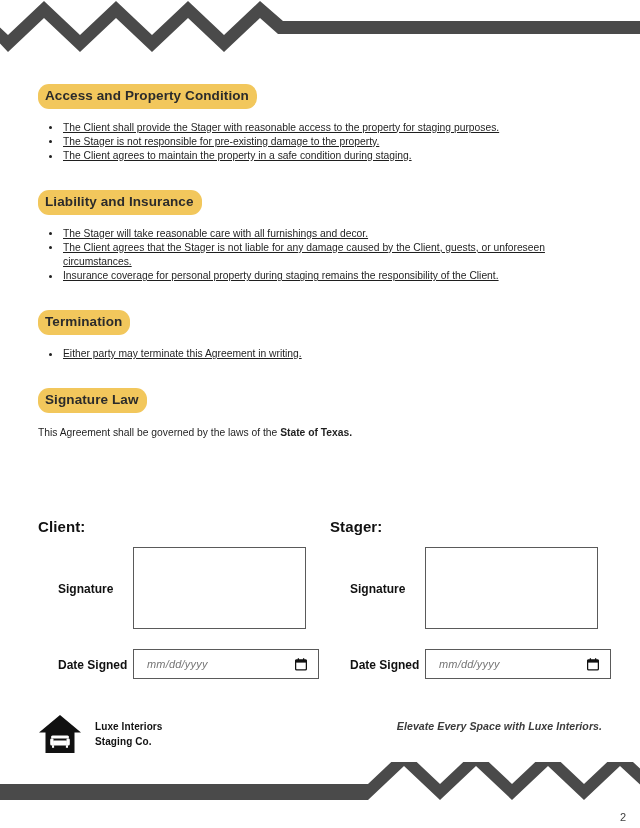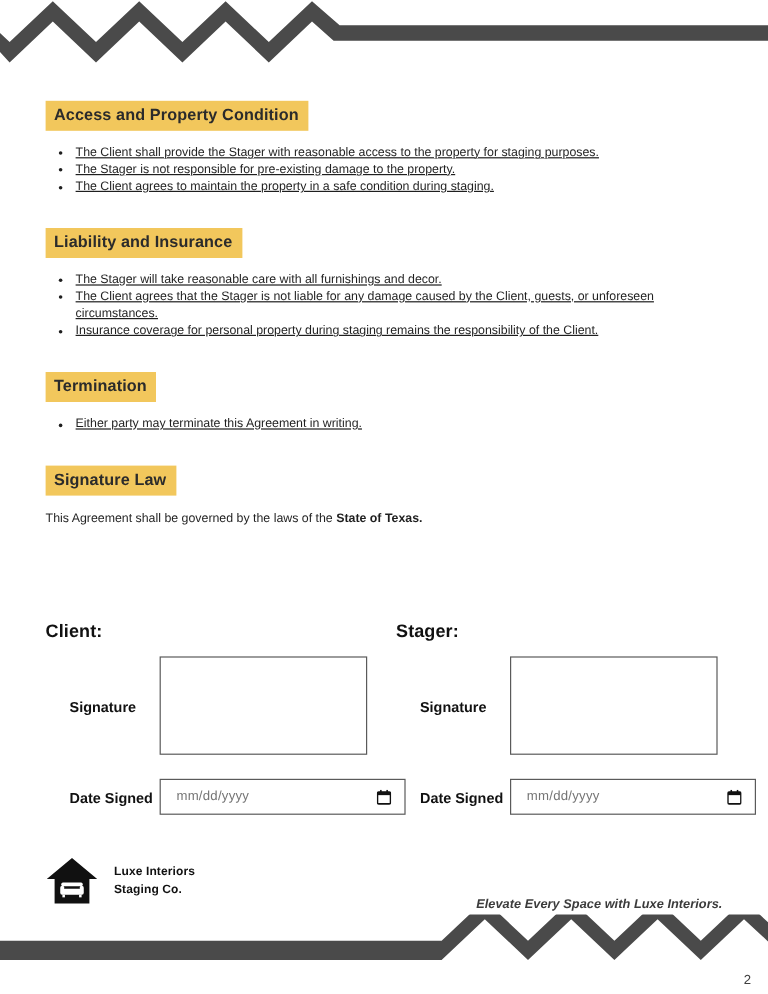--- a/index.html
+++ b/index.html
@@ -54,20 +54,21 @@
 
   .section-heading {
     display: inline-block;
     background: #f2c75c;
     color: #2b2b2b;
     font-size: 13.5px;
     font-weight: 600;
     letter-spacing: 0.1px;
     padding: 5px 8px 6px 7px;
     line-height: 1;
+    border-radius: 11px;
   }
 
   ul.bullets {
     list-style: none;
     margin: 12px 0 0 0;
     padding: 0;
   }
   ul.bullets li {
     position: relative;
     padding-left: 25px;
@@ -147,25 +148,26 @@
     height: 82px;
     border: 1px solid #5a5a5a;
     background: #ffffff;
     box-sizing: border-box;
   }
 
   .date-box {
     position: absolute;
     left: 95px;
     top: 0;
-    width: 205px;
+    width: 186px;
     height: 30px;
     border: 1px solid #5a5a5a;
     background: #ffffff;
     box-sizing: border-box;
+    font-style: italic;
   }
   .date-placeholder {
     position: absolute;
     left: 13px;
     top: 8px;
     font-size: 11px;
     color: #757575;
     letter-spacing: 0.2px;
     font-family: "Liberation Sans", sans-serif;
   }
@@ -201,21 +203,21 @@
     margin-left: 13px;
     font-size: 10px;
     font-weight: 700;
     line-height: 15.5px;
     color: #111111;
     letter-spacing: 0.1px;
   }
   .tagline {
     position: absolute;
     right: 0;
-    top: 36px;
+    top: 8px;
     font-size: 10.6px;
     font-style: italic;
     font-weight: 700;
     color: #3b3b3b;
     letter-spacing: 0.05px;
   }
 
   .page-number {
     position: absolute;
     right: 14px;

